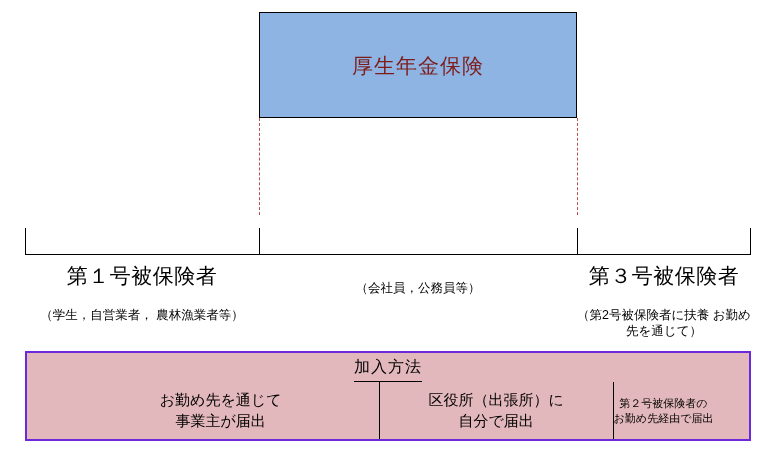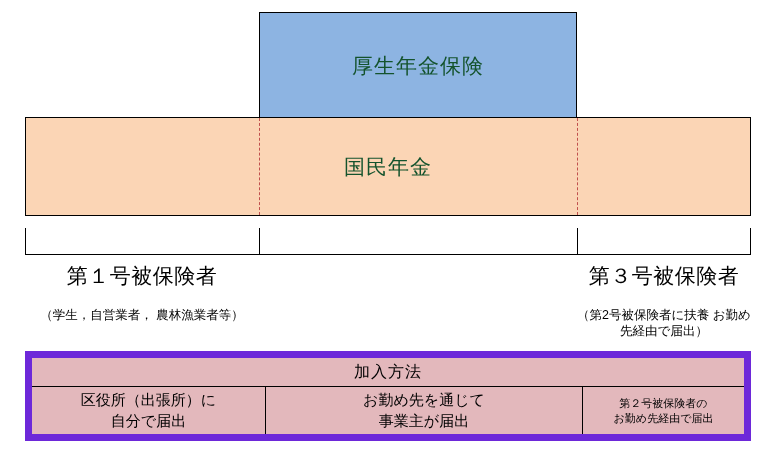--- a/index.html
+++ b/index.html
@@ -40,21 +40,21 @@
   #national-pension-box {
     left: 25px;
     top: 117px;
     width: 726px;
     height: 99px;
     background: #FBD5B5;
   }
   .tier-label {
     font-size: 21px;
     letter-spacing: 1px;
-    color: #14532d;
+    color: #7f1d1d;
     line-height: 1;
     white-space: nowrap;
   }
 
   
   .dash-divider {
     position: absolute;
     top: 118px;
     height: 97px;
     width: 0;
@@ -109,24 +109,25 @@
   #insured-label-3 { left: 577px; width: 174px; }
 
   
   #enrollment-table {
     position: absolute;
     left: 25px;
     top: 351px;
     width: 726px;
     height: 90px;
     box-sizing: border-box;
-    border: 7px solid #6d28d9;
+    border: 2px solid #6d28d9;
     background: #E3B8BC;
     display: flex;
     flex-direction: column;
+    align-items: center;
   }
   #enrollment-header {
     height: 29px;
     box-sizing: border-box;
     border-bottom: 1px solid #000000;
     display: flex;
     align-items: center;
     justify-content: center;
   }
   #enrollment-header-text {
@@ -164,53 +165,51 @@
 </style>
 </head>
 <body>
 
 <div id="canvas">
 
   <div class="tier-box" id="employees-pension-box">
     <span class="tier-label">厚生年金保険</span>
   </div>
 
-  <div class="tier-box" id="national-pension-box">
-    <span class="tier-label">国民年金</span>
-  </div>
 
   <div class="dash-divider" id="dash-divider-1"></div>
   <div class="dash-divider" id="dash-divider-2"></div>
 
   <div id="category-bracket"></div>
   <div class="bracket-tick" id="bracket-tick-1"></div>
   <div class="bracket-tick" id="bracket-tick-2"></div>
 
   <div class="insured-label" id="insured-label-1">
     <span class="insured-title">第１号被保険者</span>
     <span class="insured-sub">（学生，自営業者，
 農林漁業者等）</span>
   </div>
 
   <div class="insured-label" id="insured-label-2">
+    <span class="insured-sub">（会社員，公務員等）</span>
   </div>
 
   <div class="insured-label" id="insured-label-3">
     <span class="insured-title">第３号被保険者</span>
     <span class="insured-sub">（第2号被保険者に扶養
-お勤め先経由で届出）</span>
+お勤め先を通じて）</span>
   </div>
 
   <div id="enrollment-table">
     <div id="enrollment-header">
       <span id="enrollment-header-text">加入方法</span>
     </div>
     <div id="enrollment-row">
+      <div class="enrollment-cell" id="enrollment-cell-2">お勤め先を通じて
+事業主が届出</div>
       <div class="enrollment-cell" id="enrollment-cell-1">区役所（出張所）に
 自分で届出</div>
-      <div class="enrollment-cell" id="enrollment-cell-2">お勤め先を通じて
-事業主が届出</div>
       <div class="enrollment-cell" id="enrollment-cell-3">第２号被保険者の
 お勤め先経由で届出</div>
     </div>
   </div>
 
 </div>
 
 </body></html>

